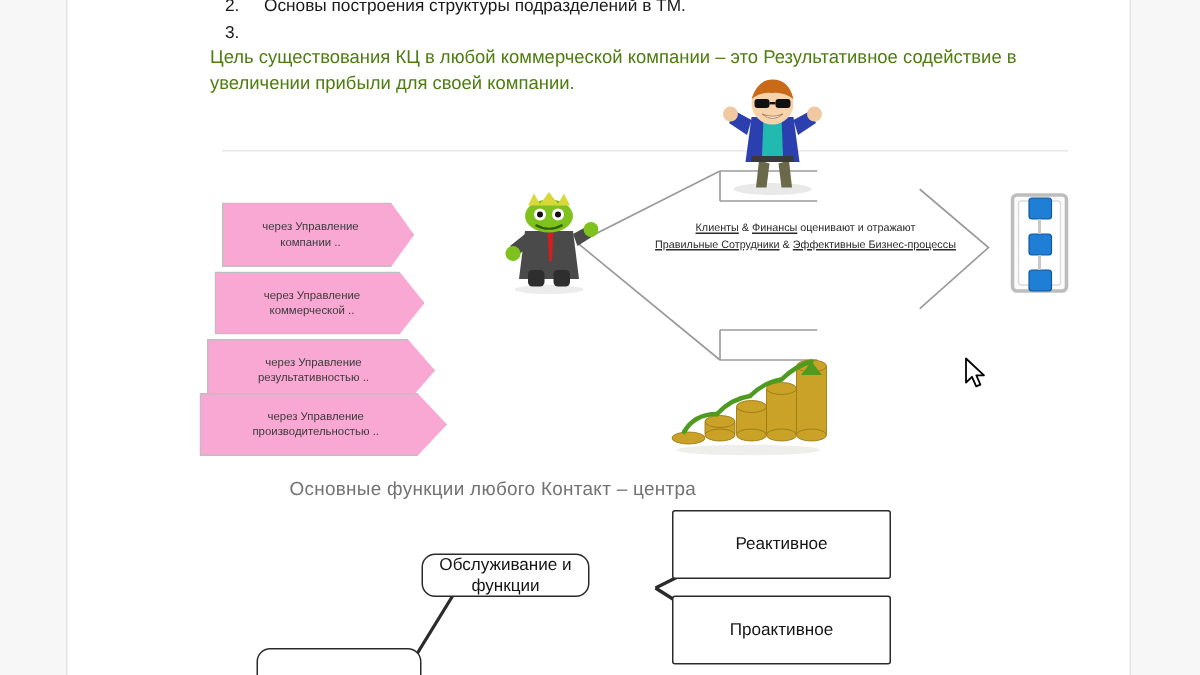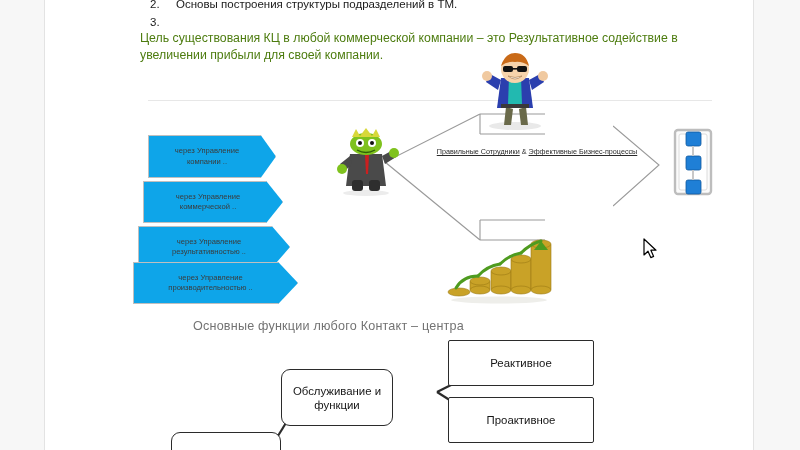--- a/index.html
+++ b/index.html
@@ -28,21 +28,21 @@
   .para{
     position:absolute;left:95px;top:30px;width:572px;
     font-size:12.3px;line-height:16.5px;color:#4d7c0f;
   }
 
   
   .rule{position:absolute;height:1px;background:#e7e7e7;}
 
   
   .chev{
-    position:absolute;background:#0ea5e9;border:1px solid #bfbfbf;
+    position:absolute;background:#f9a8d4;border:1px solid #bfbfbf;
     display:flex;align-items:center;justify-content:center;text-align:center;
     font-size:7.6px;color:#3b3b3b;line-height:10.5px;
     clip-path:polygon(0 0, 88% 0, 100% 50%, 88% 100%, 0 100%);
     padding-right:10px;box-sizing:border-box;
   }
 
   
   .bigarrow{position:absolute;left:300px;top:112px;width:200px;height:130px;}
 
   
@@ -138,20 +138,23 @@
       <polyline points="135,22 200,22" fill="none" stroke="#9a9a9a" stroke-width="1.1"></polyline>
       <polyline points="135,108 200,108" fill="none" stroke="#9a9a9a" stroke-width="1.1"></polyline>
     </svg>
 
     <svg style="position:absolute;left:568px;top:120px;width:70px;height:90px;" viewBox="0 0 70 90">
       <polyline points="0,6 46,45 0,86" fill="none" stroke="#9a9a9a" stroke-width="1.1"></polyline>
     </svg>
 
     <div class="caption">
       <div>
+        <u>Клиенты</u><span> &amp; </span><u>Финансы</u><span> оценивают и отражают</span>
+      </div>
+      <div>
         <u>Правильные Сотрудники</u><span>  &amp;  </span><u>Эффективные Бизнес-процессы</u>
       </div>
     </div>
 
     <svg class="fig" style="left:425px;top:52px;width:90px;height:78px;" viewBox="0 0 90 78">
       <ellipse cx="45" cy="74" rx="26" ry="4" fill="#e9e9e9"></ellipse>
 
       <path d="M36 55 L34 73 L41 73 L43 57 Z" fill="#6a6a4a"></path>
       <path d="M49 57 L51 73 L58 73 L56 55 Z" fill="#6a6a4a"></path>
 
@@ -253,21 +256,21 @@
 
     <div class="heading">Основные функции любого Контакт – центра</div>
 
     <svg style="position:absolute;left:100px;top:352px;width:560px;height:98px;" viewBox="0 0 560 98">
       <polyline points="292,40 352,10" fill="none" stroke="#2b2b2b" stroke-width="2.2"></polyline>
       <polyline points="292,40 352,78" fill="none" stroke="#2b2b2b" stroke-width="2.2"></polyline>
       <polyline points="196,40 160,40" fill="none" stroke="#2b2b2b" stroke-width="2.2"></polyline>
       <polyline points="160,40 128,92" fill="none" stroke="#2b2b2b" stroke-width="2.2"></polyline>
     </svg>
 
-    <div class="fbox round" style="left:236px;top:369px;width:112px;height:57px;">
+    <div class="fbox round" style="left:236px;top:369px;width:112px;height:29px;">
       <div>
         <div>Обслуживание и</div>
         <div>функции</div>
       </div>
     </div>
 
     <div class="fbox sq" style="left:403px;top:397px;width:146px;height:46px;">
       <span>Проактивное</span>
     </div>
 

